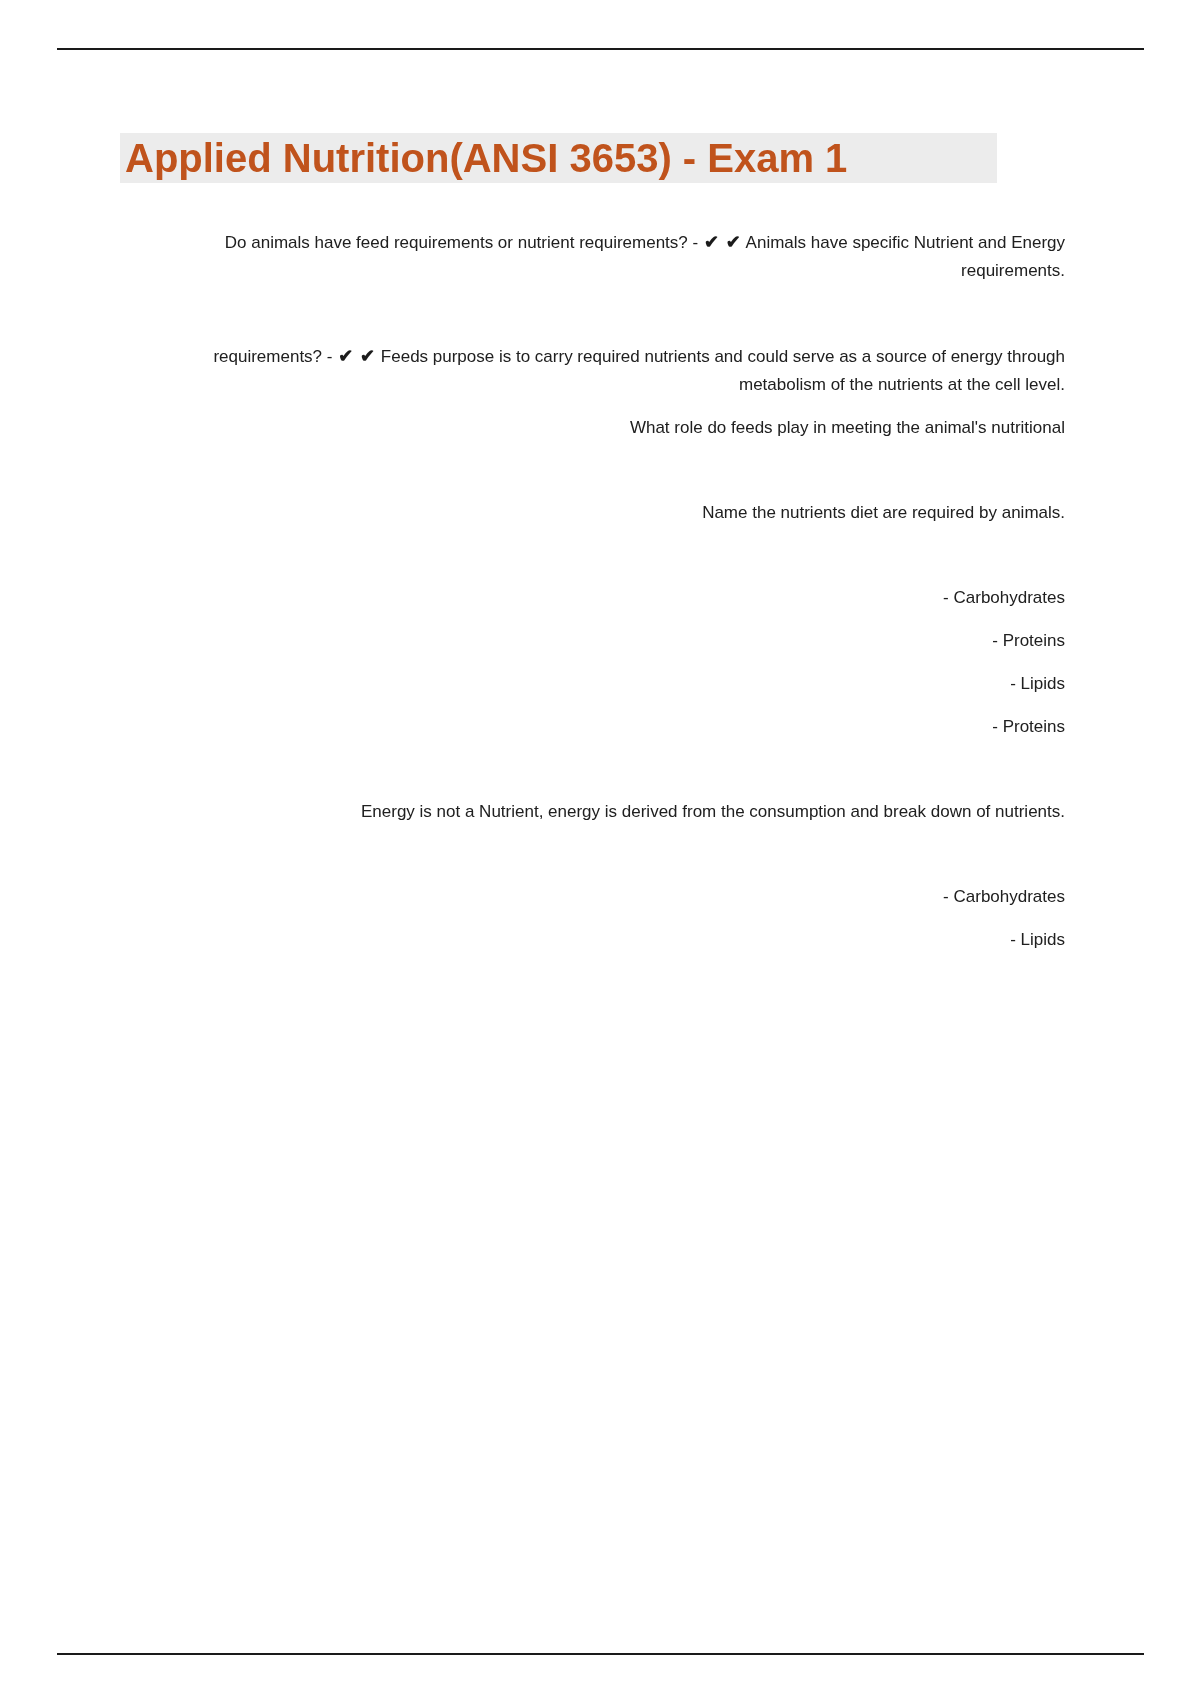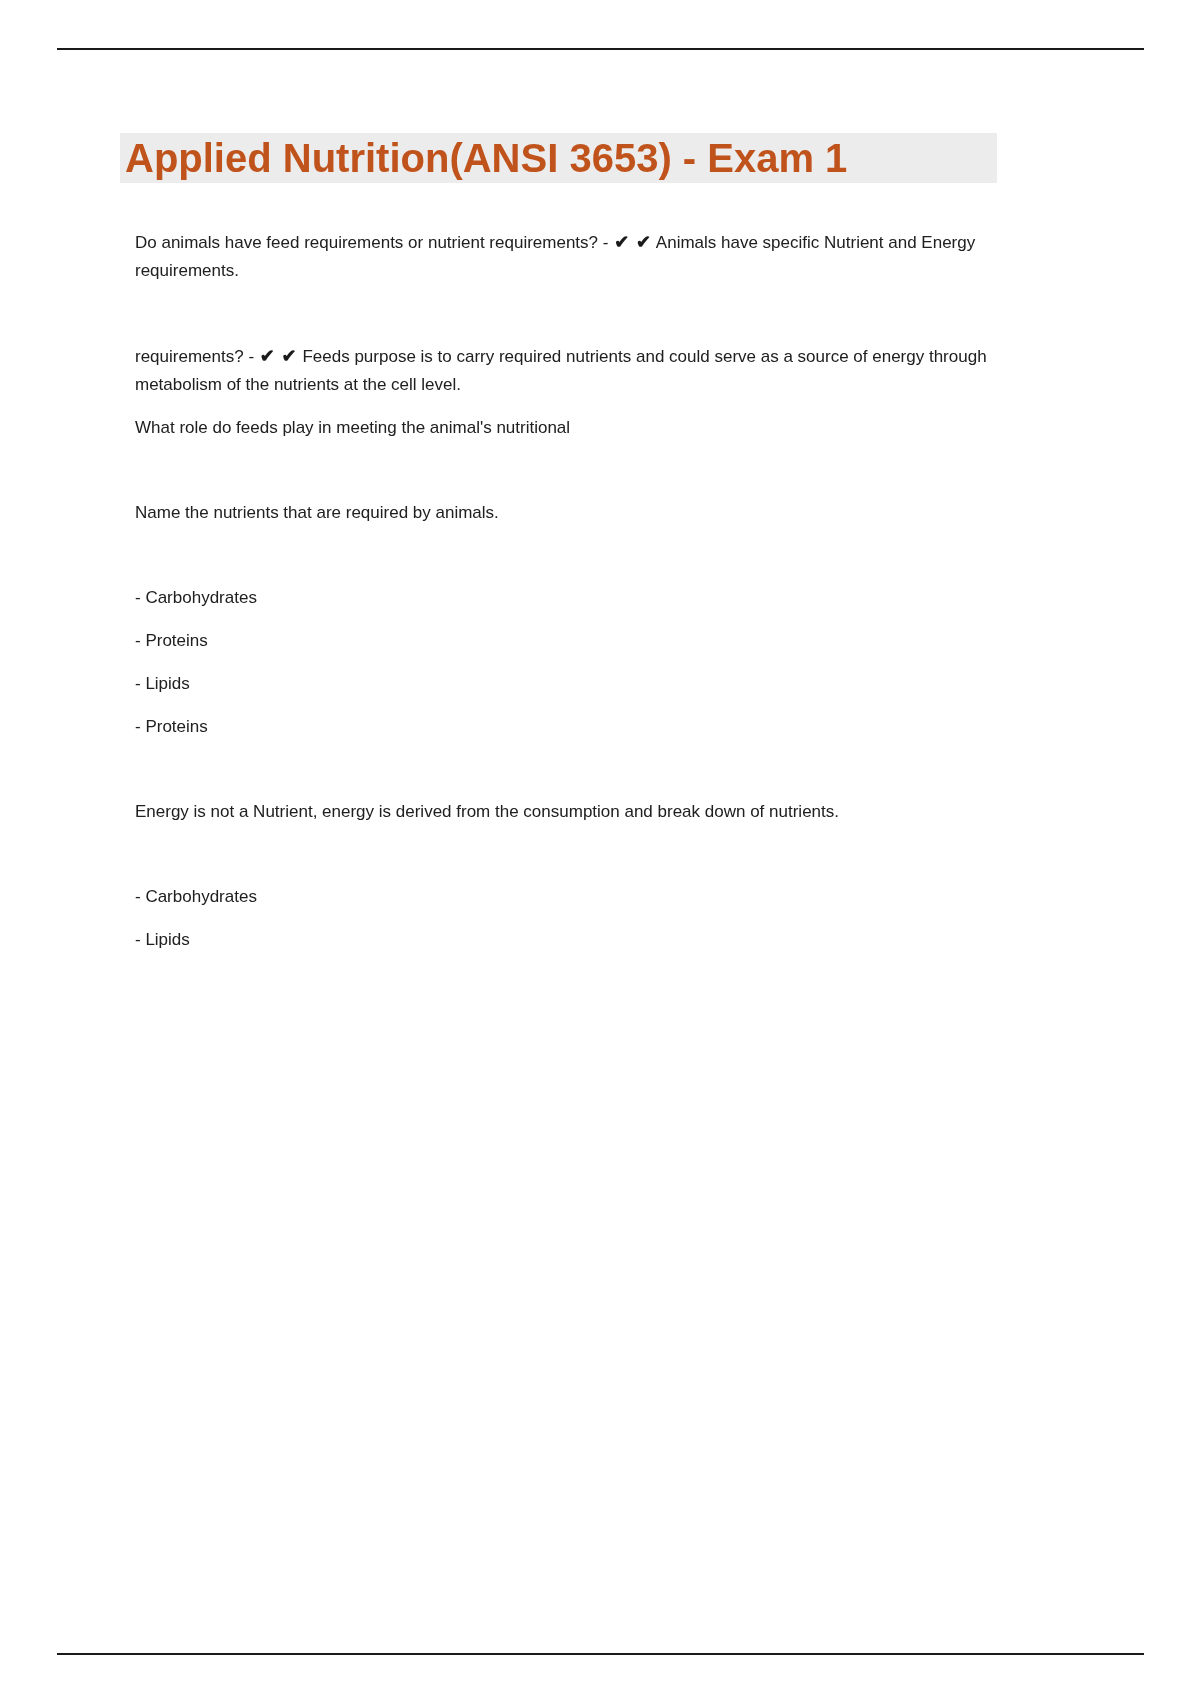--- a/index.html
+++ b/index.html
@@ -50,20 +50,21 @@
   }
 
   .content {
     position: absolute;
     left: 135px;
     top: 228px;
     width: 930px;
   }
   .block {
     margin: 0 0 57px 0;
+    text-align: right;
   }
   .block p {
     margin: 0 0 15px 0;
     font-size: 17px;
     line-height: 28px;
     color: #202020;
   }
   .block p:last-child {
     margin-bottom: 0;
   }
@@ -88,21 +89,21 @@
   <div class="content">
 
   <div class="block">
         <p>Do animals have feed requirements or nutrient requirements? - <span class="check">✔</span> <span class="check">✔</span> Animals have specific Nutrient and Energy requirements.</p>
       </div>
       <div class="block">
         <p>requirements? - <span class="check">✔</span> <span class="check">✔</span> Feeds purpose is to carry required nutrients and could serve as a source of energy through metabolism of the nutrients at the cell level.</p>
         <p>What role do feeds play in meeting the animal's nutritional</p>
       </div>
       <div class="block">
-        <p>Name the nutrients that are required by animals.</p>
+        <p>Name the nutrients diet are required by animals.</p>
       </div>
       <div class="block">
         <p>- Carbohydrates</p>
         <p>- Proteins</p>
         <p>- Lipids</p>
         <p>- Proteins</p>
       </div>
       <div class="block">
         <p>Energy is not a Nutrient, energy is derived from the consumption and break down of nutrients.</p>
       </div>

